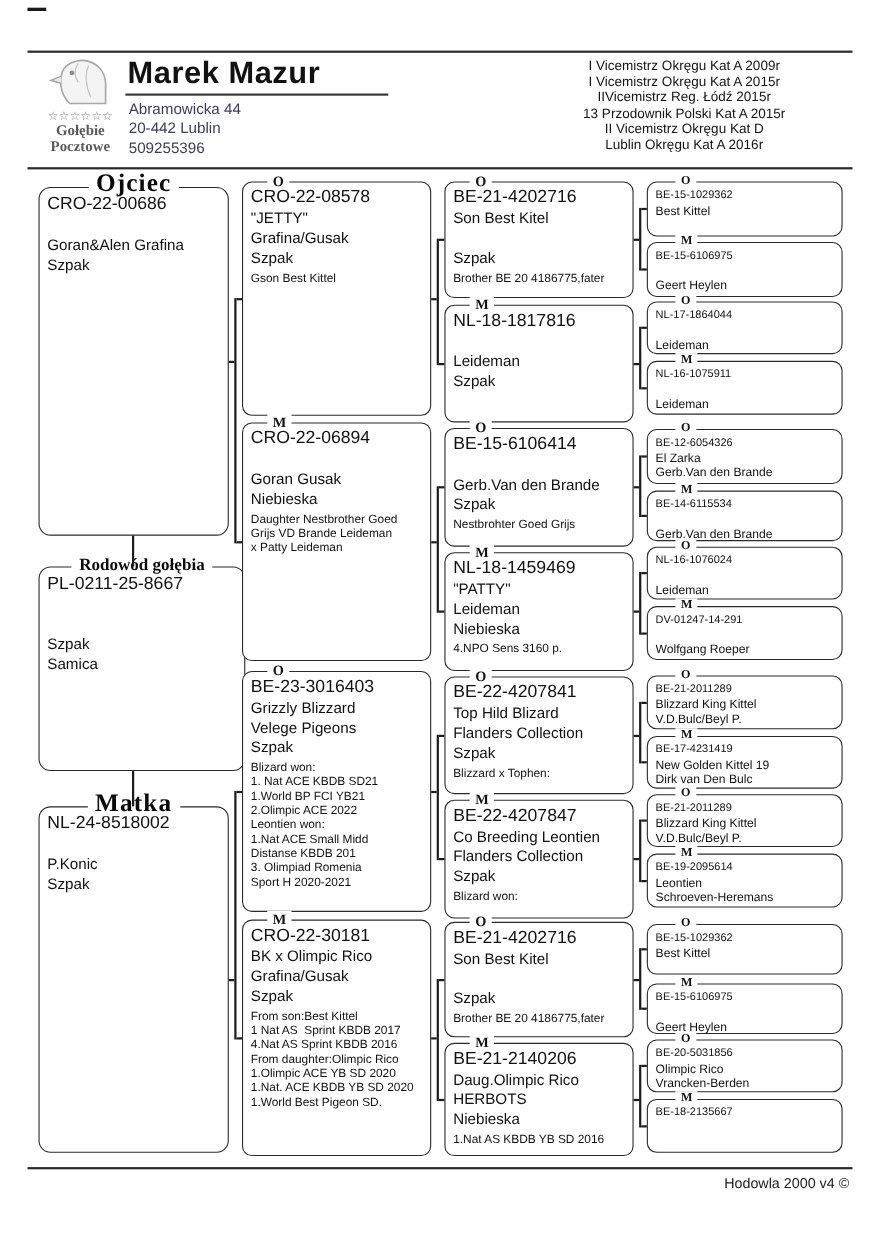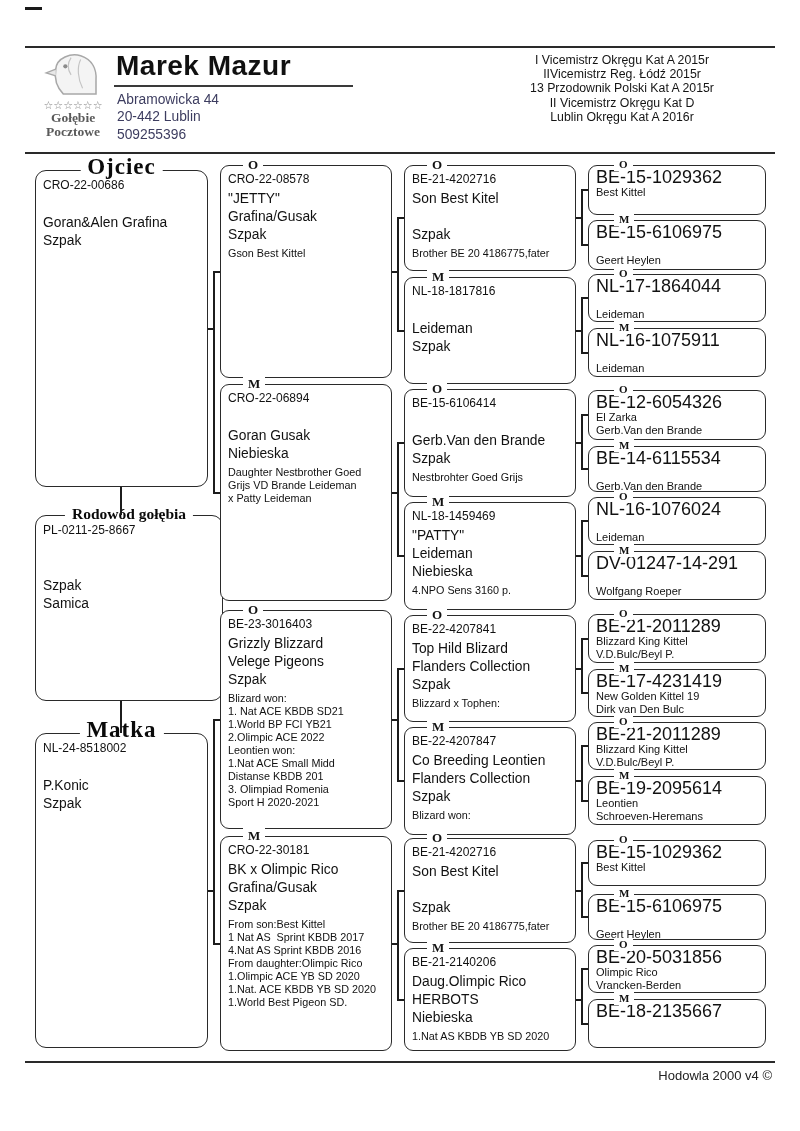--- a/index.html
+++ b/index.html
@@ -27,25 +27,25 @@
         background:#fff;padding:3px 4px 0 7px;}
   .col1{border-radius:11px;padding-top:4px;}
   .blabel{position:absolute;top:-9px;left:22px;background:#fff;padding:0 5px;
           font-family:"Liberation Serif",serif;font-weight:bold;font-size:13px;line-height:15px;color:#111;}
   .col4 .blabel{font-size:11px;top:-8px;left:25px;line-height:13px;}
   .btitle{position:absolute;left:50%;transform:translateX(-50%);background:#fff;padding:0 7px;
           font-family:"Liberation Serif",serif;font-weight:bold;color:#0a0a0a;white-space:nowrap;}
   .btitle.big{font-size:23px;line-height:24px;top:-16px;letter-spacing:1px;}
   .btitle.mid{font-size:15.5px;line-height:17px;top:-11px;}
   .ln{white-space:pre;overflow:hidden;}
-  .ln.r{font-size:12px;line-height:21px;min-height:21px;}
+  .ln.r{font-size:16px;line-height:21px;min-height:21px;}
   .ln.n{font-size:13.8px;line-height:18px;min-height:18px;}
   .ln.sm{font-size:10.8px;line-height:13px;min-height:13px;}
   .col2 .ln.n + .ln.sm, .col3 .ln.n + .ln.sm{margin-top:3px;}
-  .col4 .ln.r{font-size:18px;line-height:17px;min-height:17px;}
+  .col4 .ln.r{font-size:10px;line-height:17px;min-height:17px;}
   .col4 .ln.sm{font-size:11px;line-height:12.5px;min-height:12.5px;}
   .conn{position:absolute;background:#1c1c1c;}
 
   .footer-text{position:absolute;right:28px;top:1068px;font-size:13px;color:#222;}
 </style>
 </head>
 <body>
 
 <div class="page">
   <div class="top-dash"></div>
@@ -65,20 +65,21 @@
   </div>
 
   <div class="owner-name">Marek Mazur</div>
   <div class="owner-address">
     <div>Abramowicka 44</div>
     <div>20-442 Lublin</div>
     <div>509255396</div>
   </div>
 
   <div class="achievements" id="achievements">
+      <div>I Vicemistrz Okręgu Kat A  2009r</div>
       <div>I Vicemistrz Okręgu Kat A  2015r</div>
       <div>IIVicemistrz Reg. Łódź 2015r</div>
       <div>13 Przodownik Polski Kat A 2015r</div>
       <div>II Vicemistrz Okręgu Kat D</div>
       <div>Lublin Okręgu Kat A 2016r</div>
     </div>
 
   <div class="rule rule-header"></div>
 
   <div id="pedigree">
@@ -206,21 +207,21 @@
         <div class="ln n"></div>
         <div class="ln n">Szpak</div>
         <div class="ln sm">Brother BE 20 4186775,fater</div>
       </div>
       <div class="pbox col3" style="left: 404px; top: 948px; width: 172px; height: 103px;">
         <div class="blabel">M</div>
         <div class="ln r">BE-21-2140206</div>
         <div class="ln n">Daug.Olimpic Rico</div>
         <div class="ln n">HERBOTS</div>
         <div class="ln n">Niebieska</div>
-        <div class="ln sm">1.Nat AS KBDB YB SD 2020</div>
+        <div class="ln sm">1.Nat AS KBDB YB SD 2016</div>
       </div>
       <div class="pbox col4" style="left: 588px; top: 165px; width: 178px; height: 50px;">
         <div class="blabel">O</div>
         <div class="ln r">BE-15-1029362</div>
         <div class="ln sm">Best Kittel</div>
       </div>
       <div class="pbox col4" style="left: 588px; top: 220px; width: 178px; height: 50px;">
         <div class="blabel">M</div>
         <div class="ln r">BE-15-6106975</div>
         <div class="ln sm"></div>

